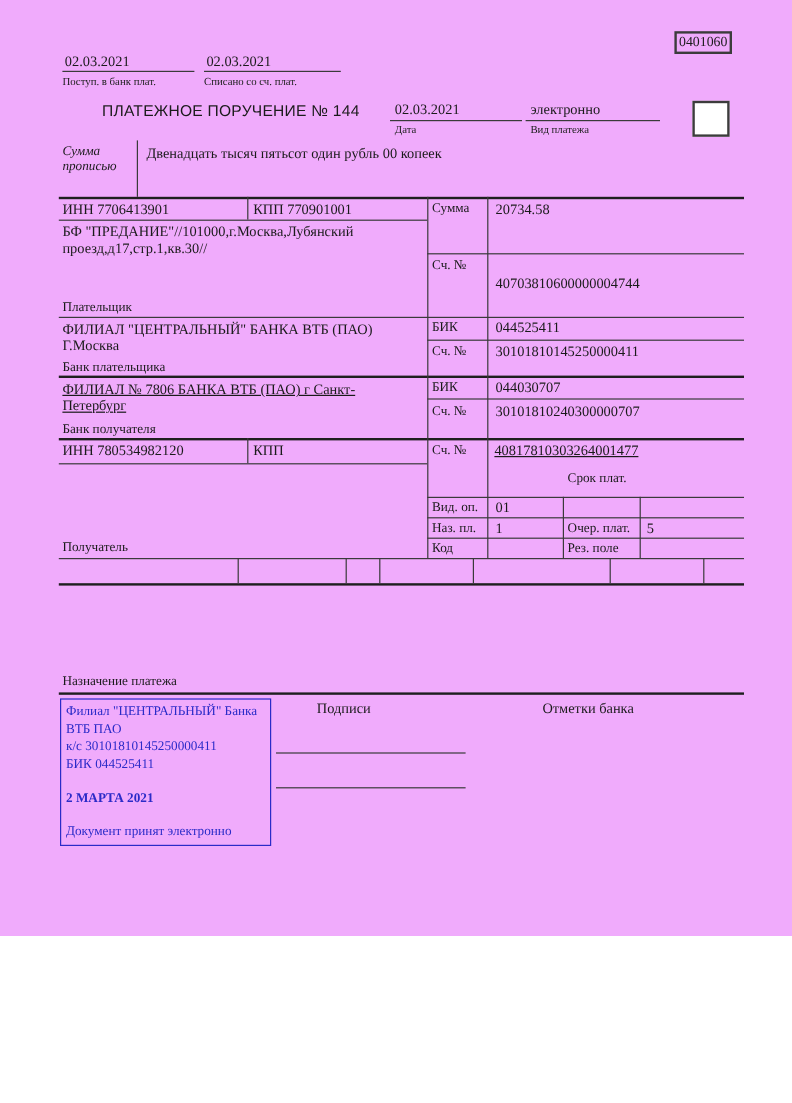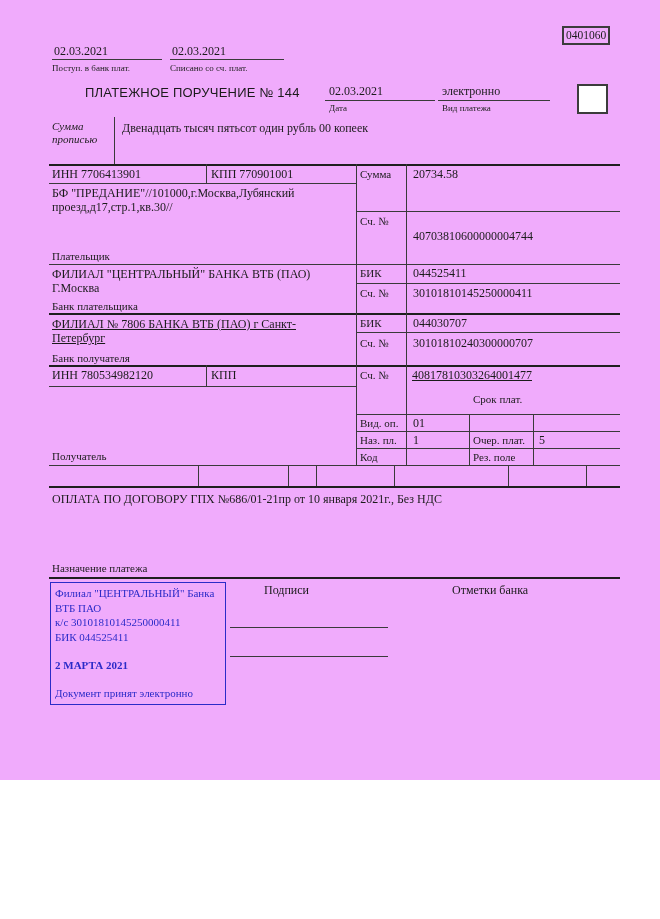--- a/index.html
+++ b/index.html
@@ -124,21 +124,20 @@
   <div class="t sm" style="left:360px; top:417px;">Вид. оп.</div>
   <div class="t" style="left:413px; top:416px;">01</div>
   <div class="t sm" style="left:473px; top:393px;">Срок плат.</div>
   <div class="t sm" style="left:360px; top:434px;">Наз. пл.</div>
   <div class="t" style="left:413px; top:433px;">1</div>
   <div class="t sm" style="left:473px; top:434px;">Очер. плат.</div>
   <div class="t" style="left:539px; top:433px;">5</div>
   <div class="t sm" style="left:360px; top:451px;">Код</div>
   <div class="t sm" style="left:473px; top:451px;">Рез. поле</div>
 
-  <div class="t" style="left:52px; top:492px;">ОПЛАТА ПО ДОГОВОРУ ГПХ №686/01-21пр от 10 января 2021г., Без НДС</div>
   <div class="t sm" style="left:52px; top:562px;">Назначение платежа</div>
 
   <div class="stamp">
     <div>Филиал "ЦЕНТРАЛЬНЫЙ" Банка</div>
     <div>ВТБ ПАО</div>
     <div>к/с 30101810145250000411</div>
     <div>БИК 044525411</div>
     <div class="date">2 МАРТА 2021</div>
     <div class="accepted">Документ принят электронно</div>
   </div>

